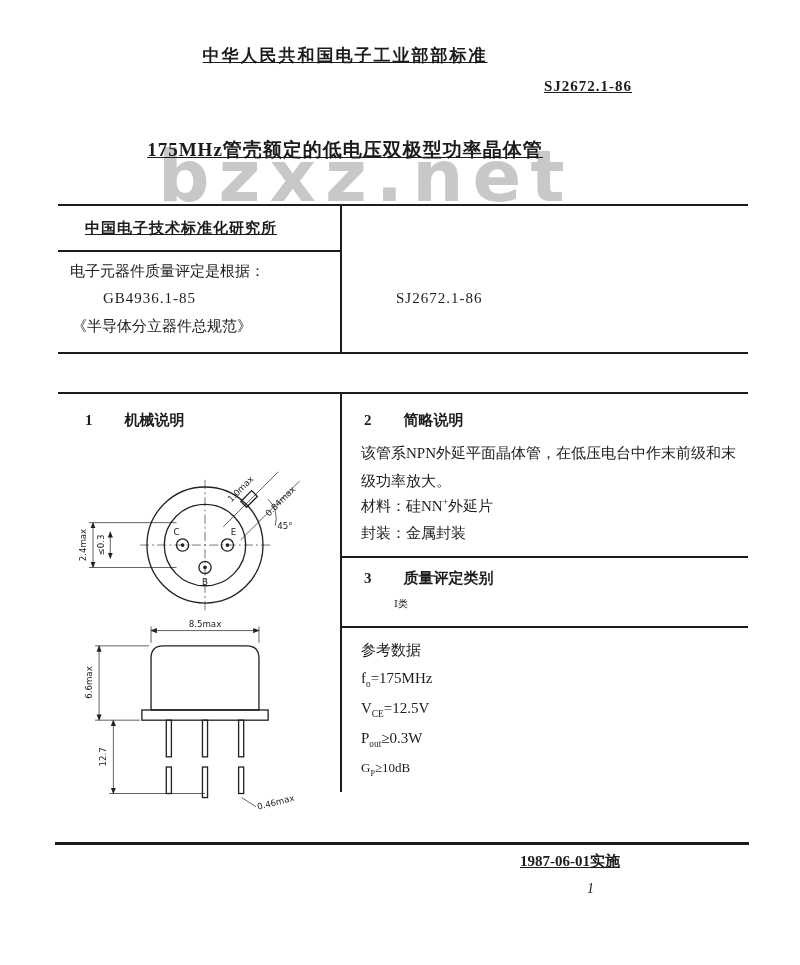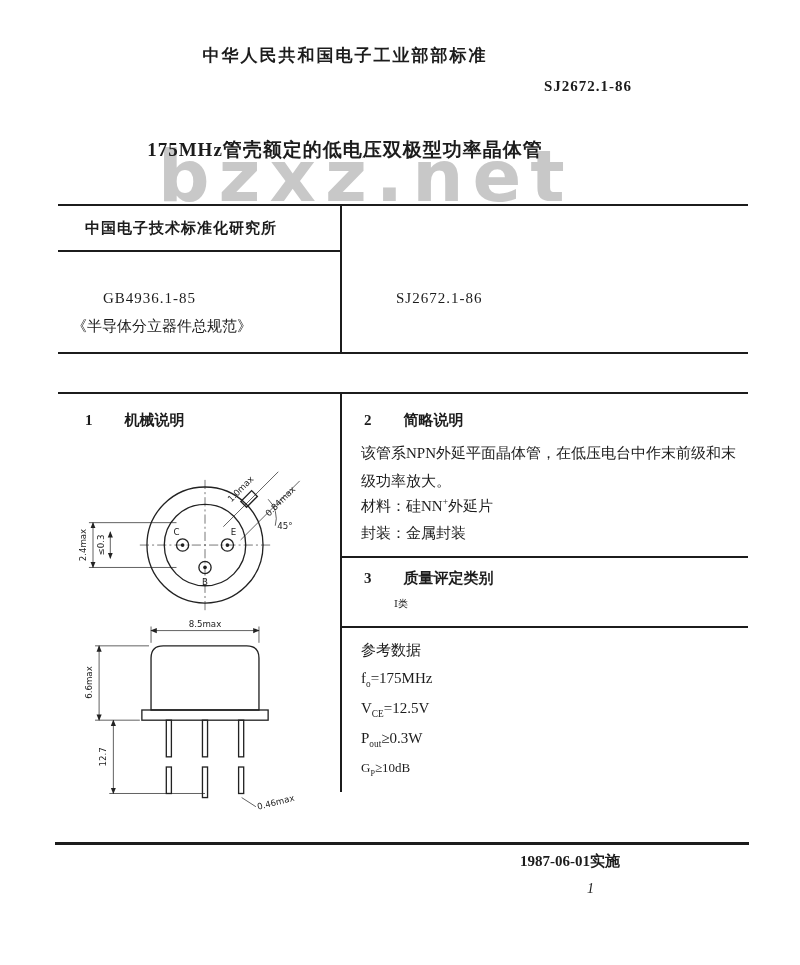--- a/index.html
+++ b/index.html
@@ -6,21 +6,21 @@
   html,body { margin:0; padding:0; background:#d9d9d9; }
   .page {
     position:relative; width:800px; height:965px; margin:0 auto;
     background:#ffffff; color:#1c1c1c; overflow:hidden;
     font-family:"Liberation Serif","DejaVu Serif",serif;
   }
   .txt { position:absolute; z-index:2; white-space:nowrap; }
   .wrap { white-space:normal; }
   .rule { position:absolute; background:#1c1c1c; z-index:1; }
   .center { left:0; width:690px; text-align:center; }
-  .bold { font-weight:bold; }
+  .bold { font-weight:bold;text-decoration:underline; }
   .watermark {
     position:absolute; left:158px; top:134px; z-index:0;
     font-family:"DejaVu Sans",sans-serif; font-size:72px; font-weight:bold;
     letter-spacing:9px; color:rgba(145,145,145,0.5);text-align:right;
   }
   sub { font-size:0.62em; }
   sup { font-size:0.62em; }
   .secnum { display:inline-block; }
   .sectitle { display:inline-block; margin-left:32px; }
   svg text { font-family:"DejaVu Sans",sans-serif; font-size:8.5px; fill:#222; }
@@ -34,20 +34,21 @@
 
   <div class="txt center bold" style="top:44px;font-size:17px;letter-spacing:2px">中华人民共和国电子工业部部标准</div>
   <div class="txt bold" style="top:78px;left:544px;font-size:15px;letter-spacing:1px">SJ2672.1-86</div>
   <div class="txt center bold" style="top:137px;font-size:19px;letter-spacing:1px">175MHz管壳额定的低电压双极型功率晶体管</div>
 
   <div class="rule" style="left:58px;top:204px;width:690px;height:2px"></div>
   <div class="txt bold" style="top:219px;left:85px;font-size:15px;letter-spacing:1px">中国电子技术标准化研究所</div>
   <div class="rule" style="left:58px;top:250px;width:283px;height:2px"></div>
   <div class="rule" style="left:340px;top:204px;width:2px;height:148px"></div>
 
+  <div class="txt" style="top:262px;left:70px;font-size:15px">电子元器件质量评定是根据：</div>
   <div class="txt" style="top:290px;left:103px;font-size:15px;letter-spacing:1px">GB4936.1-85</div>
   <div class="txt" style="top:317px;left:72px;font-size:15px">《半导体分立器件总规范》</div>
   <div class="txt" style="top:290px;left:396px;font-size:15px;letter-spacing:1px">SJ2672.1-86</div>
 
   <div class="rule" style="left:58px;top:352px;width:690px;height:2px"></div>
 
 
   <div class="rule" style="left:58px;top:392px;width:690px;height:2px"></div>
   <div class="rule" style="left:340px;top:392px;width:2px;height:400px"></div>
 

